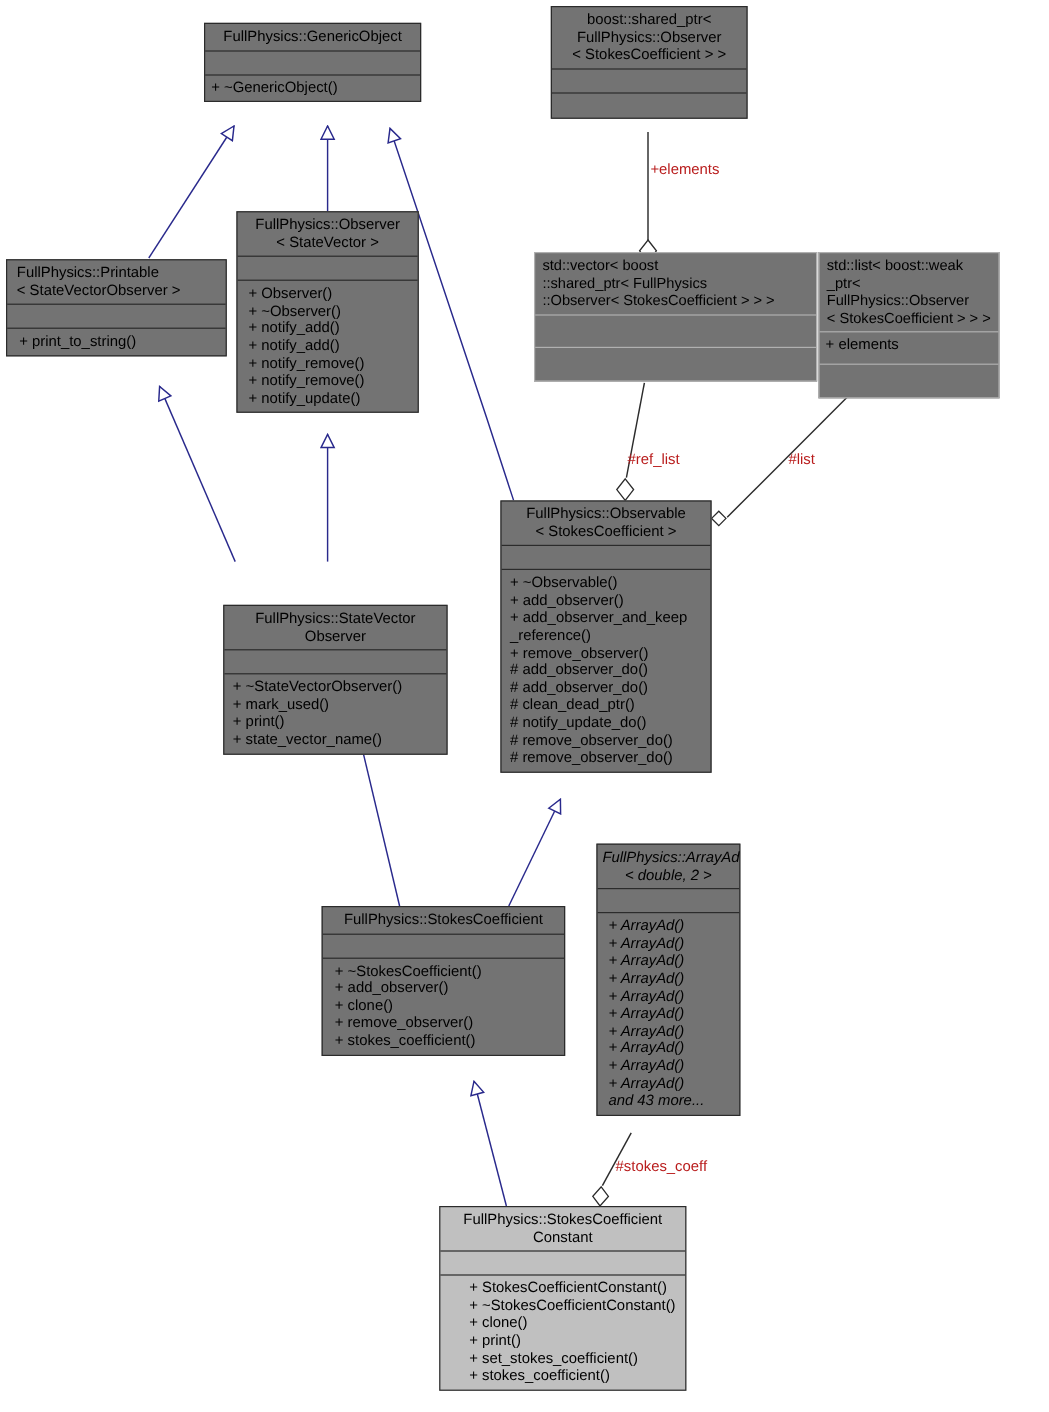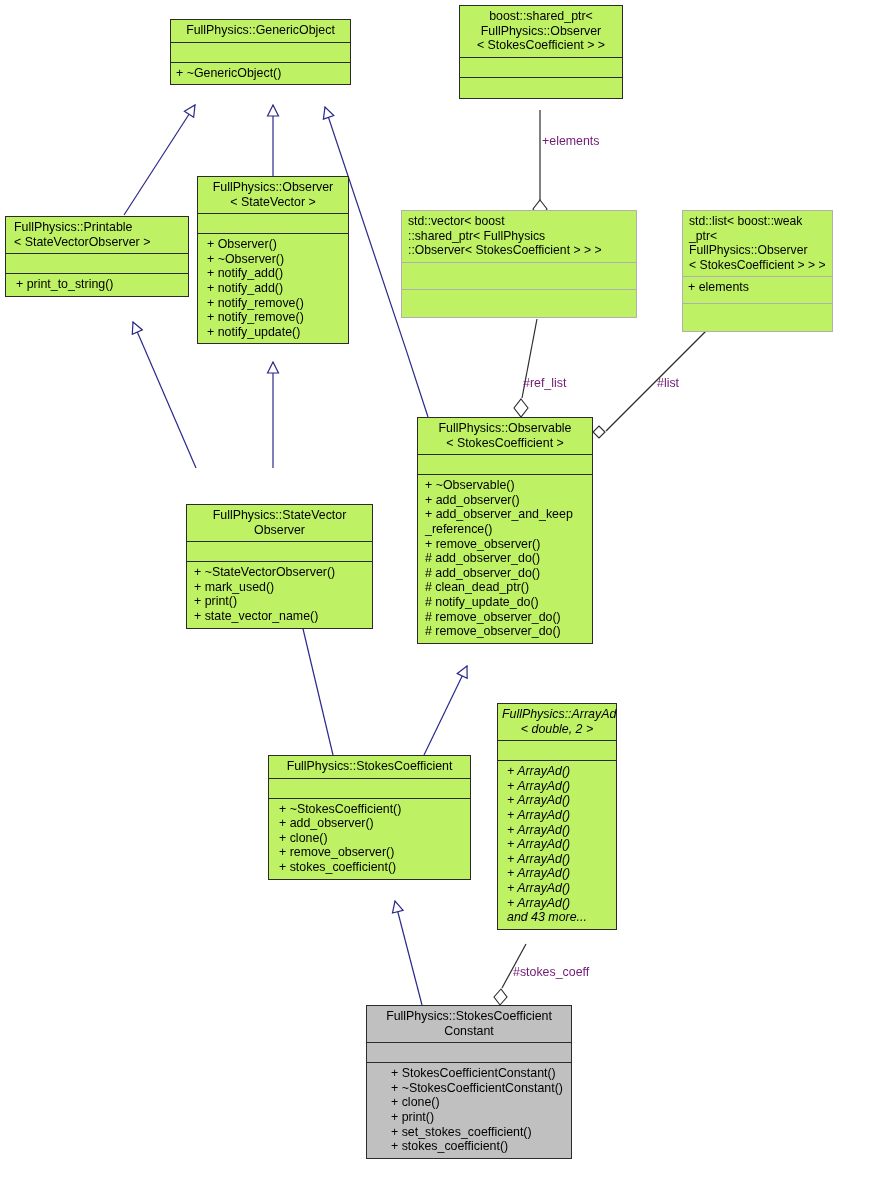--- a/index.html
+++ b/index.html
@@ -19,21 +19,21 @@
     position: absolute;
     left: 0;
     top: 0;
     width: 874px;
     height: 1177px;
     pointer-events: none;
   }
   .node {
     position: absolute;
     box-sizing: border-box;
-    background: #bef264;
+    background: #737373;
     border: 1px solid #2b2b2b;
     font-size: 12.4px;
     line-height: 14.6px;
     color: #000000;
     z-index: 5;
   }
   .node.gray-border {
     border: 1px solid #b0b0b0;
   }
   .node.filled {
@@ -61,21 +61,21 @@
   }
   .node .ops {
     padding: 3px 5px 4px 5px;
     min-height: 13px;
     white-space: pre-line;
   }
   .edge-label {
     position: absolute;
     font-family: "Liberation Sans", sans-serif;
     font-size: 12.4px;
-    color: #701a75;
+    color: #b91c1c;
     white-space: nowrap;
     z-index: 6;
   }
   .thin-title {
     font-size: 12.2px;
   }
 </style>
 </head>
 <body>
 
@@ -168,21 +168,21 @@
     <div class="attrs"></div>
     <div class="ops" style="padding-left:9px;">+ Observer()
 + ~Observer()
 + notify_add()
 + notify_add()
 + notify_remove()
 + notify_remove()
 + notify_update()</div>
   </div>
 
-  <div class="node gray-border" style="left:401px; top:210px; width:236px;">
+  <div class="node gray-border" style="left:445px; top:210px; width:236px;">
     <div class="title thin-title">std::vector&lt; boost
 ::shared_ptr&lt; FullPhysics
 ::Observer&lt; StokesCoefficient &gt; &gt; &gt;</div>
     <div class="attrs" style="min-height:20px;"></div>
     <div class="ops" style="min-height:20px;"></div>
   </div>
 
   <div class="node gray-border" style="left:682px; top:210px; width:151px;">
     <div class="title thin-title">std::list&lt; boost::weak
 _ptr&lt; FullPhysics::Observer

